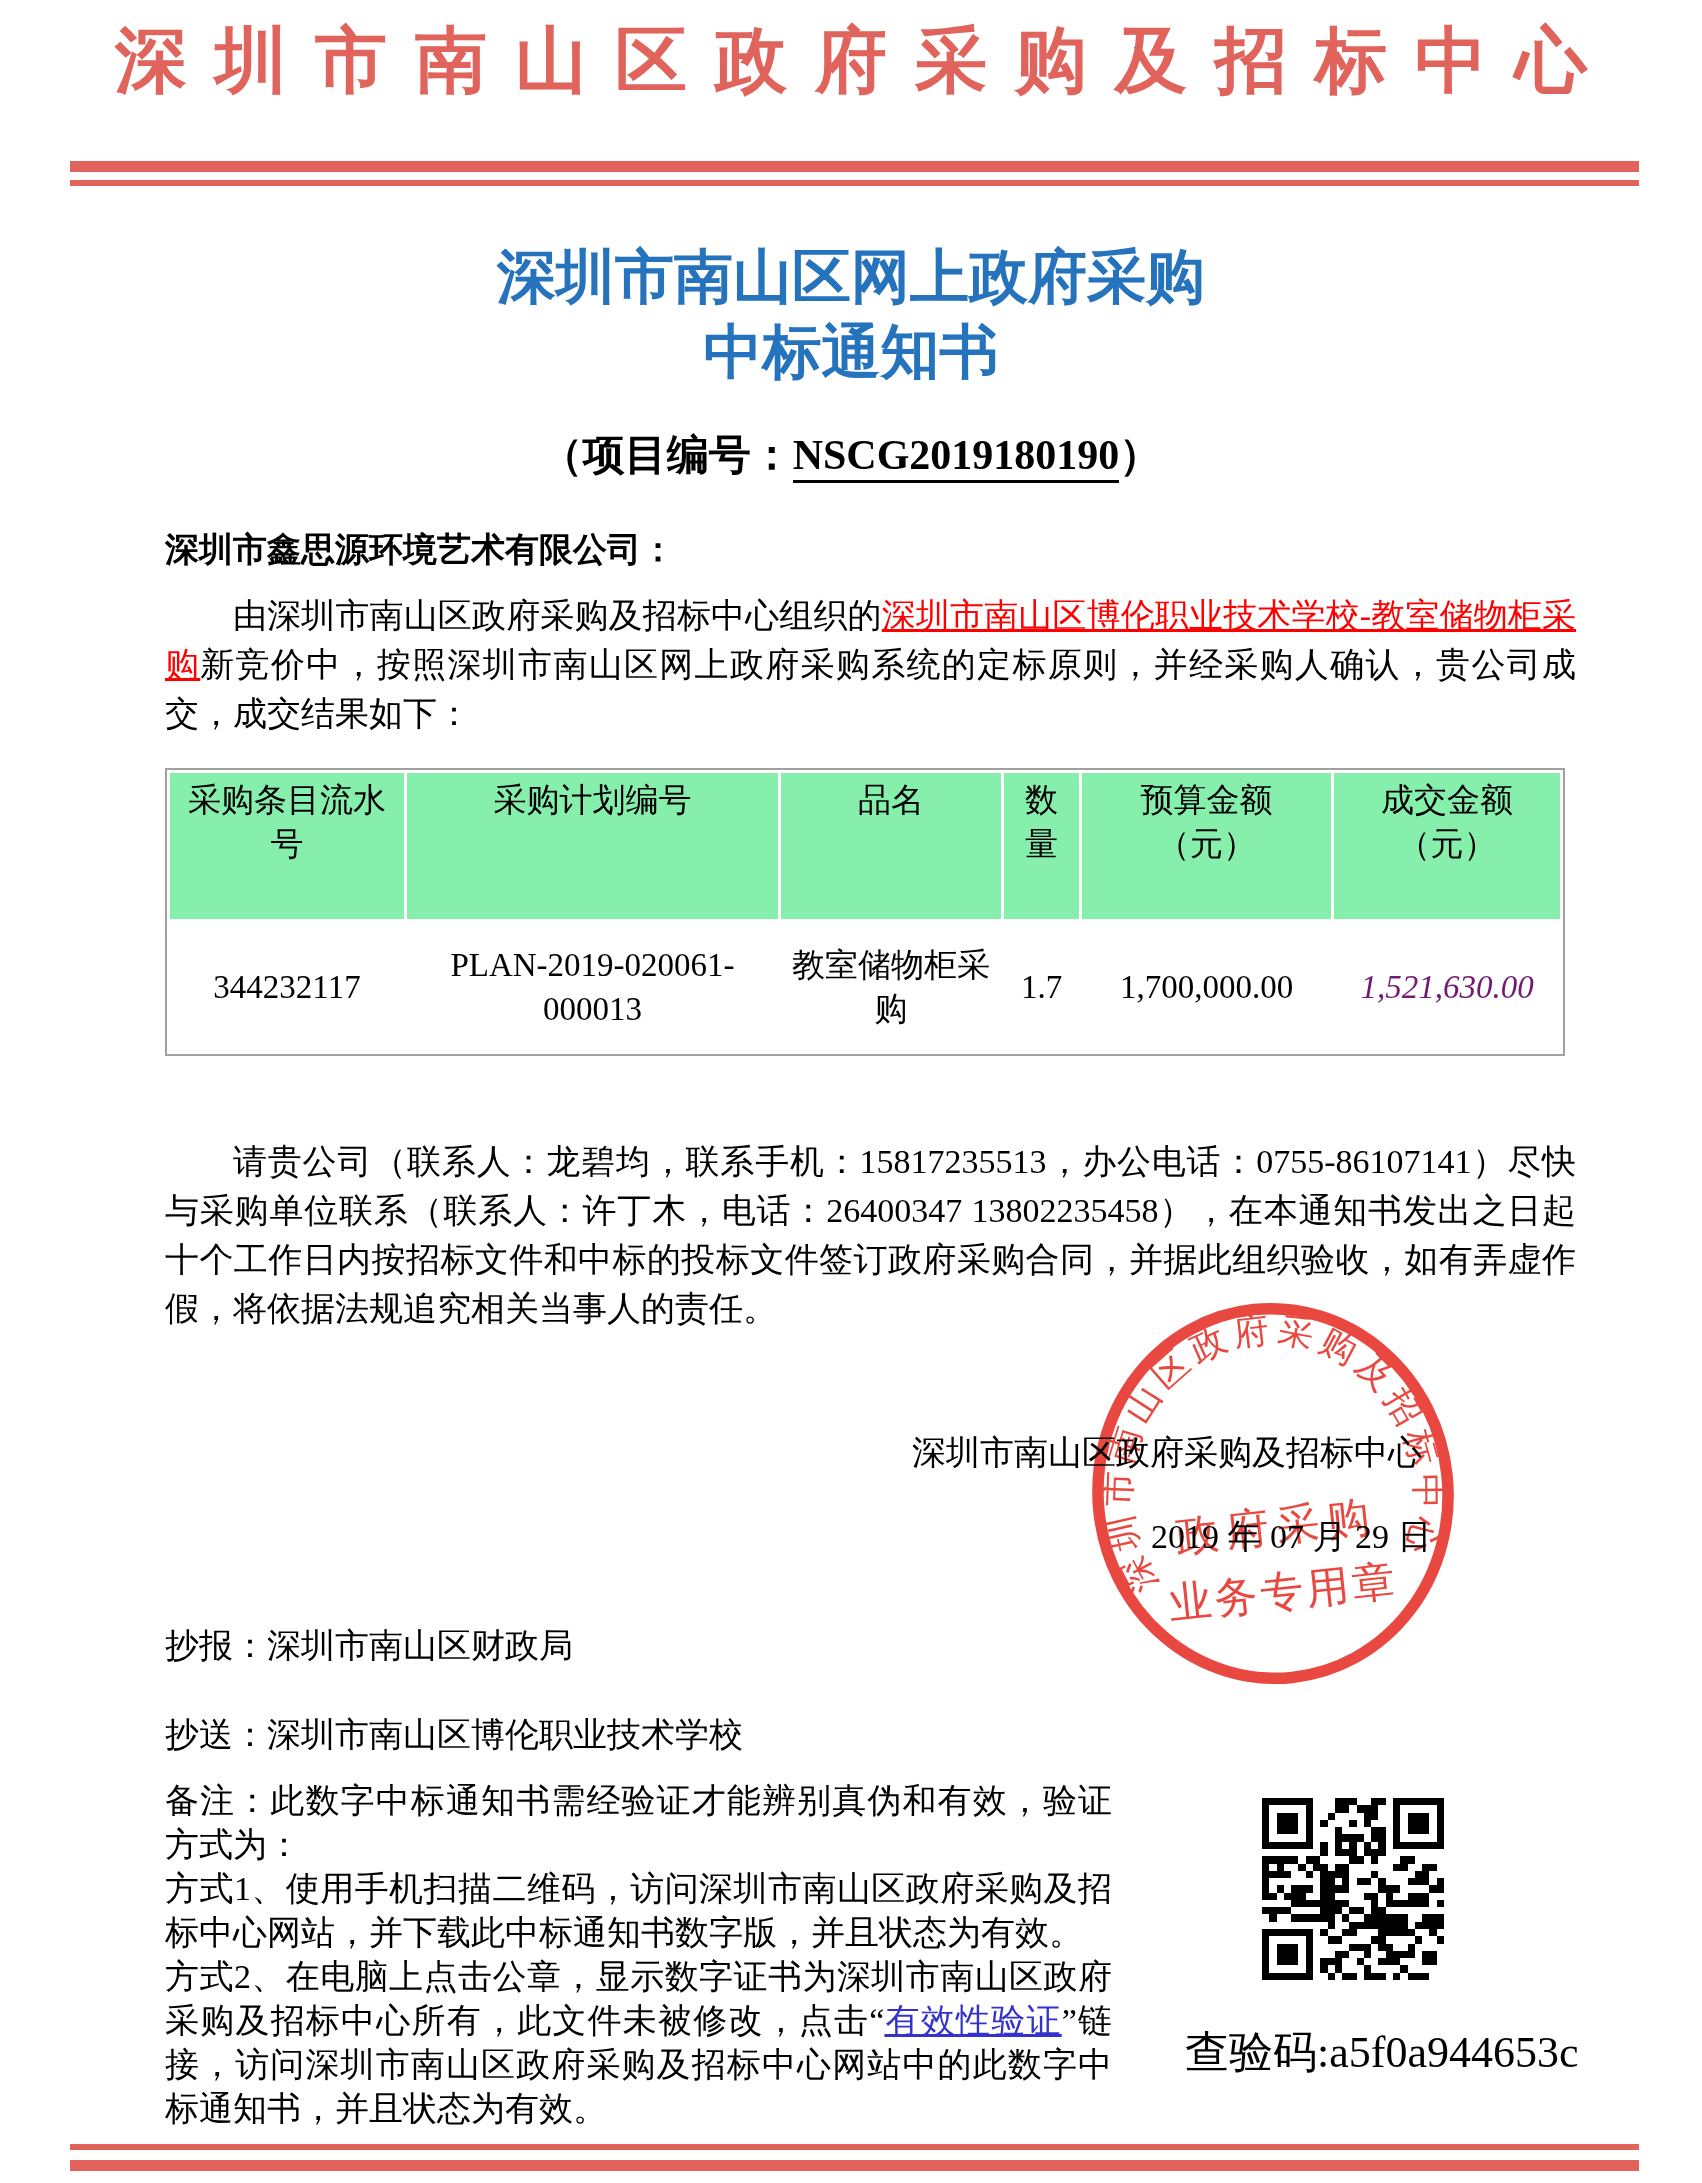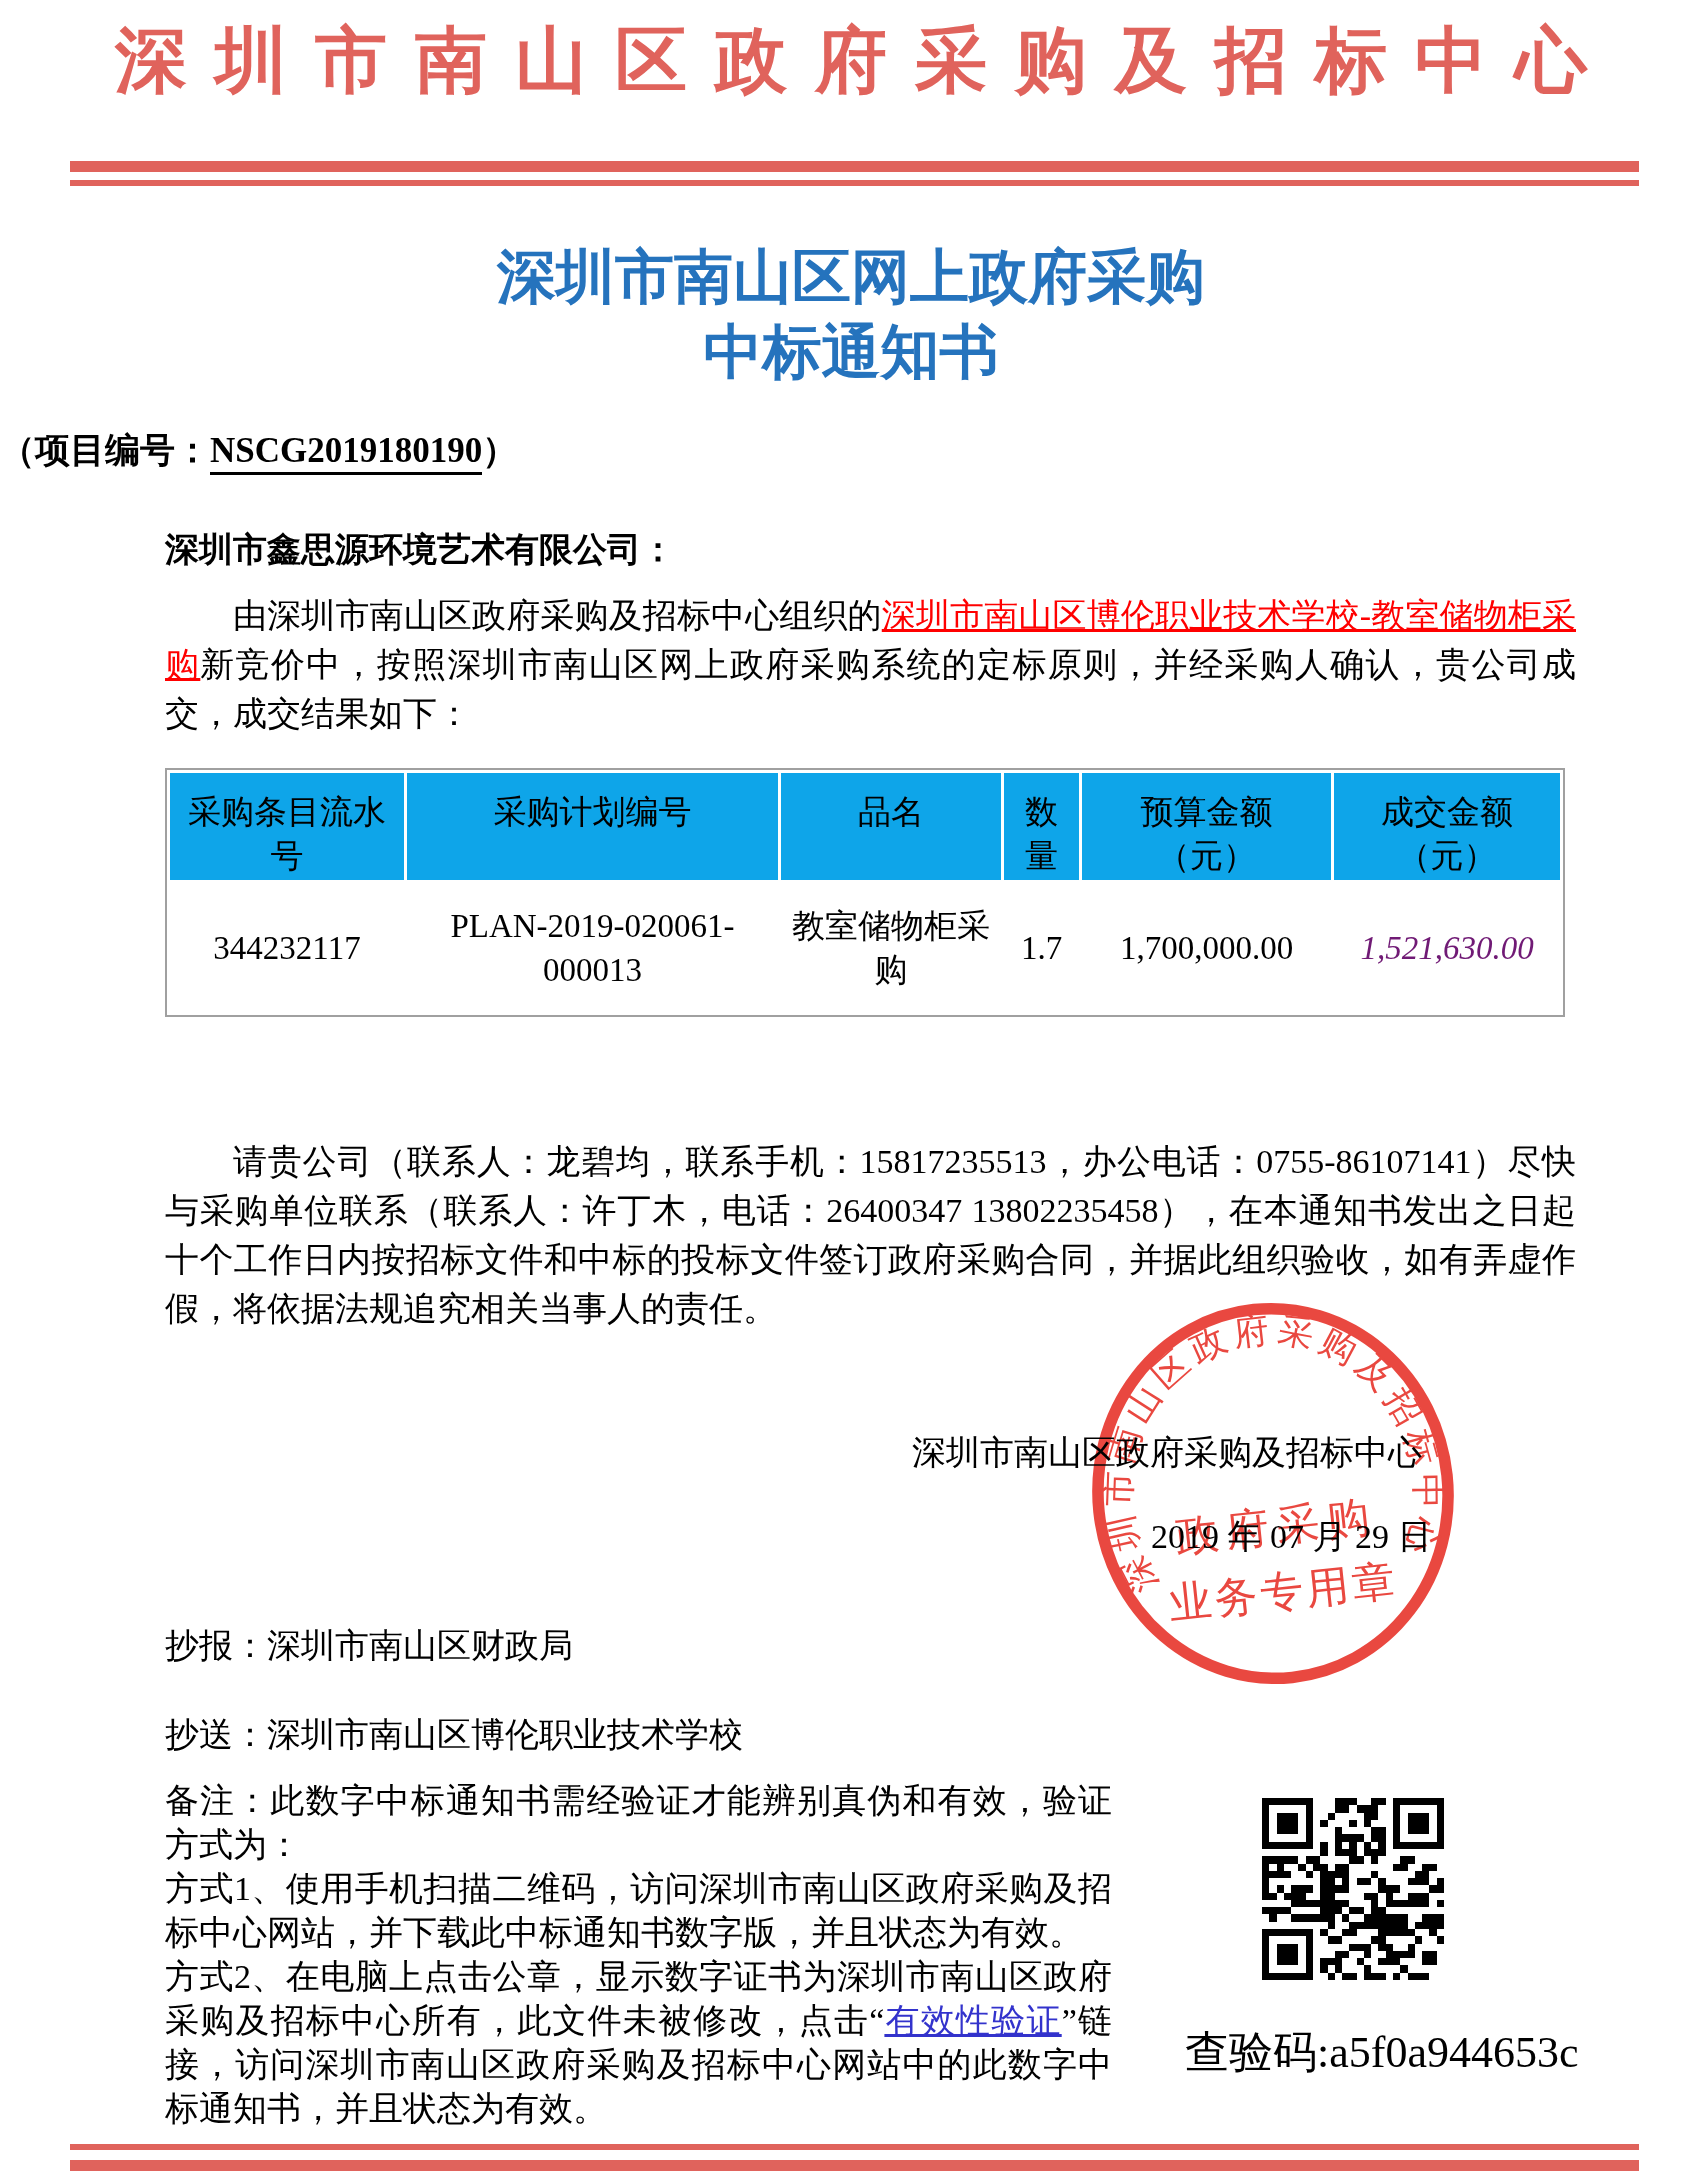--- a/index.html
+++ b/index.html
@@ -18,41 +18,41 @@
   }
   .rule{background:#E0635C;}
   .rule-thick{height:11px;}
   .rule-thin{height:5.5px;}
 
   
   .doc-title{
     left:0;right:0;top:240px;text-align:center;
     font-size:59px;font-weight:bold;color:#2573BD;line-height:75px;white-space:pre-line;
   }
-  .project-line{left:0;right:0;top:427px;text-align:left;font-size:35px;font-weight:bold;}
+  .project-line{left:0;right:0;top:427px;text-align:center;font-size:42px;font-weight:bold;}
   .project-code{border-bottom:3.1px solid #000;padding-bottom:2.3px;}
 
   
   .company{left:165px;top:527px;font-size:34px;font-weight:bold;}
   .para{font-size:34px;line-height:49px;text-align:justify;}
   .para1{left:165px;top:591px;width:1411px;text-indent:2em;}
   .para2{left:165px;top:1137px;width:1411px;text-indent:2em;}
   .red-link{color:#FF0000;text-decoration:underline;cursor:pointer;}
   .blue-link{color:#3333CC;text-decoration:underline;cursor:pointer;}
 
   
   .table-wrap{left:165px;top:768px;border:2.3px solid #A0A0A0;background:#ffffff;}
   table.grid{border-collapse:separate;border-spacing:3.9px;}
   table.grid th,table.grid td{
     text-align:center;font-weight:normal;
     font-size:33px;line-height:44px;padding:0 4.7px;
   }
   table.grid th{
-    background:#0ea5e9;height:107px;vertical-align:top;
-    padding-top:17px;white-space:pre-line;
+    background:#86efac;height:146px;vertical-align:top;
+    padding-top:5px;white-space:pre-line;
   }
   table.grid td{background:#ffffff;height:129px;vertical-align:middle;}
   .red-text{color:#701a75;font-style:italic;}
 
   .amount-line{left:165px;top:1048px;font-size:34px;text-indent:1em;}
   .amount-words{color:#FF0000;text-decoration:underline;}
 
   
   .sig-org{left:912px;top:1430px;font-size:34px;}
   .sig-date{left:1151px;top:1514px;font-size:34px;}

